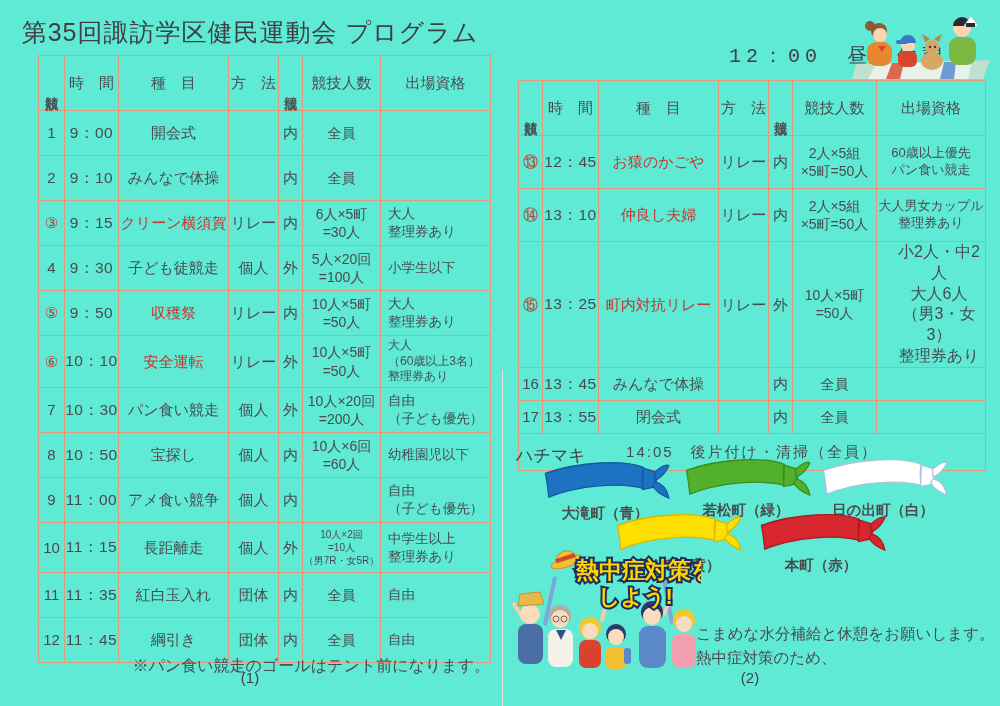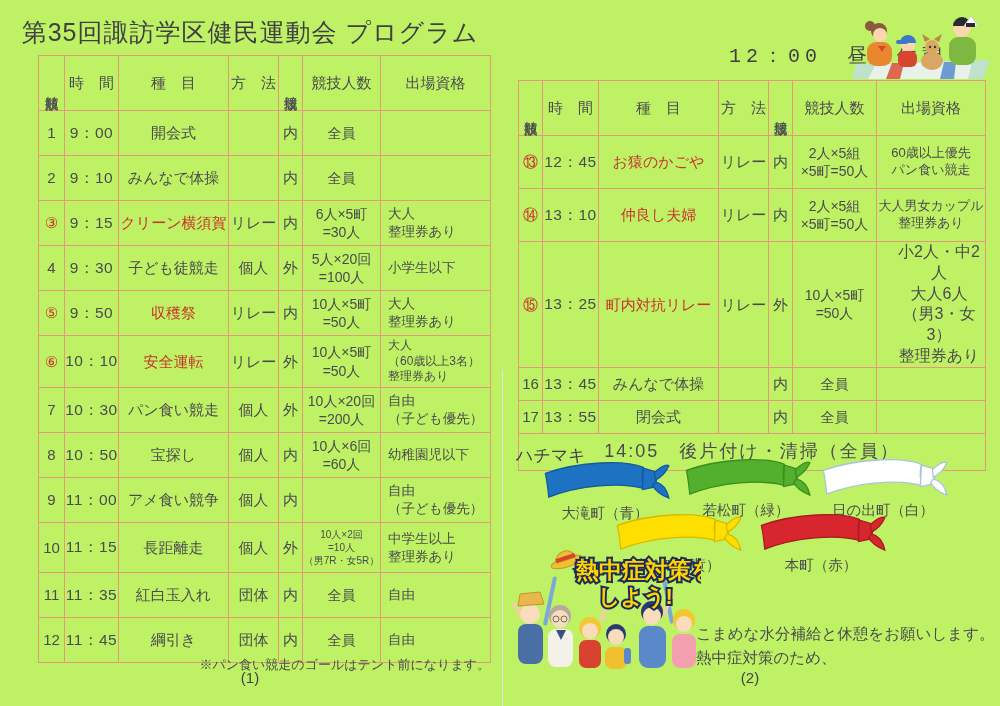--- a/index.html
+++ b/index.html
@@ -1,18 +1,18 @@
 <!DOCTYPE html>
 <html><head>
 <meta charset="utf-8">
 <style>
   * { margin:0; padding:0; box-sizing:border-box; }
   html,body { background:#ffffff; }
   body { font-family:"Liberation Sans", sans-serif; color:#4b4b4f; }
-  .sheet { position:relative; width:1000px; height:706px; background:#bef264; overflow:hidden; }
+  .sheet { position:relative; width:1000px; height:706px; background:#5eead4; overflow:hidden; }
   .gutter { position:absolute; left:502px; top:370px; bottom:0; width:1px; background:#e2e2e2; }
   .page { position:absolute; top:0; width:500px; height:706px; }
   .page1 { left:0; } .page2 { left:500px; }
 
   
   table { border-collapse:collapse; table-layout:fixed; position:absolute; }
   td, th { border:1.6px solid #e49a78; font-weight:normal; text-align:center;
            vertical-align:middle; font-size:15px; line-height:1.3; color:#4b4b4f; }
   .vert span { writing-mode:vertical-rl; text-orientation:upright; letter-spacing:1px;
                font-size:13.5px; line-height:1; display:inline-block; }
@@ -32,39 +32,39 @@
   .t1 tbody tr:nth-child(10) .c-players { font-size:10px; }
 
   .t2 { top:80px; left:18px; width:467px; }
   .t2 thead tr { height:55px; }
   .t2 tbody tr { height:53px; }
   .t2 tbody tr:nth-child(3) { height:74px; }
   .t2 tbody tr:nth-child(3) .c-qual { font-size:16px;padding-left:16px; }
   .t2 tbody tr:nth-child(1) .c-qual, .t2 tbody tr:nth-child(2) .c-qual { font-size:13px; }
   .t2 tbody tr:nth-child(4), .t2 tbody tr:nth-child(5) { height:33px; }
   .t2 tfoot tr { height:37px; }
-  .t2 tfoot td { font-size:18px; letter-spacing:2px; }
+  .t2 tfoot td { font-size:15px; letter-spacing:2px; }
 
   
   .title { position:absolute; top:16px; left:0; width:500px; text-align:center;
            font-size:25px; letter-spacing:1px; color:#3f3f44; }
   .footnote { position:absolute; top:656px; left:38px; width:452px; text-align:right;
-              font-size:13px; color:#4b4b4f; }
+              font-size:16px; color:#4b4b4f; }
   .pagenum { position:absolute; top:669px; left:0; width:500px; text-align:center;
              font-size:15px; color:#3f3f44; }
 
   
   .lunch { position:absolute; top:42px; left:17px; width:430px; text-align:right;
            font-size:20px; letter-spacing:5px; color:#3f3f44;font-family:Liberation Mono, monospace; }
   .picnic { position:absolute; top:4px; left:352px; }
   .notes { position:absolute; top:406px; left:16px; width:470px; color:#c9342e;
            font-size:14.5px; line-height:1.45; }
   .hachimaki-title { position:absolute; top:444px; left:16px; font-size:17px; color:#3f3f44; }
   .band { position:absolute; width:130px; text-align:center; color:var(--band); }
-  .band .lbl { font-size:14.5px; color:#4b4b4f; margin-top:-4px; display:block; }
+  .band .lbl { font-size:14.5px; color:#4b4b4f; margin-top:-4px; display:block;font-weight:bold; }
   .band svg path { stroke:var(--edge); stroke-width:1.5; fill:currentColor; }
   .heat-illu { position:absolute; top:548px; left:6px; }
   .heat-text { position:absolute; top:622px; left:196px; width:300px; font-size:15.5px;
                line-height:1.55; color:#4b4b4f; }
   .badge-text { font-weight:bold; paint-order:stroke; stroke:#1c2b5a; stroke-width:4px;
                 fill:#ffd400; font-family:"Liberation Sans", sans-serif; }
 </style>
 </head>
 <body>
 

